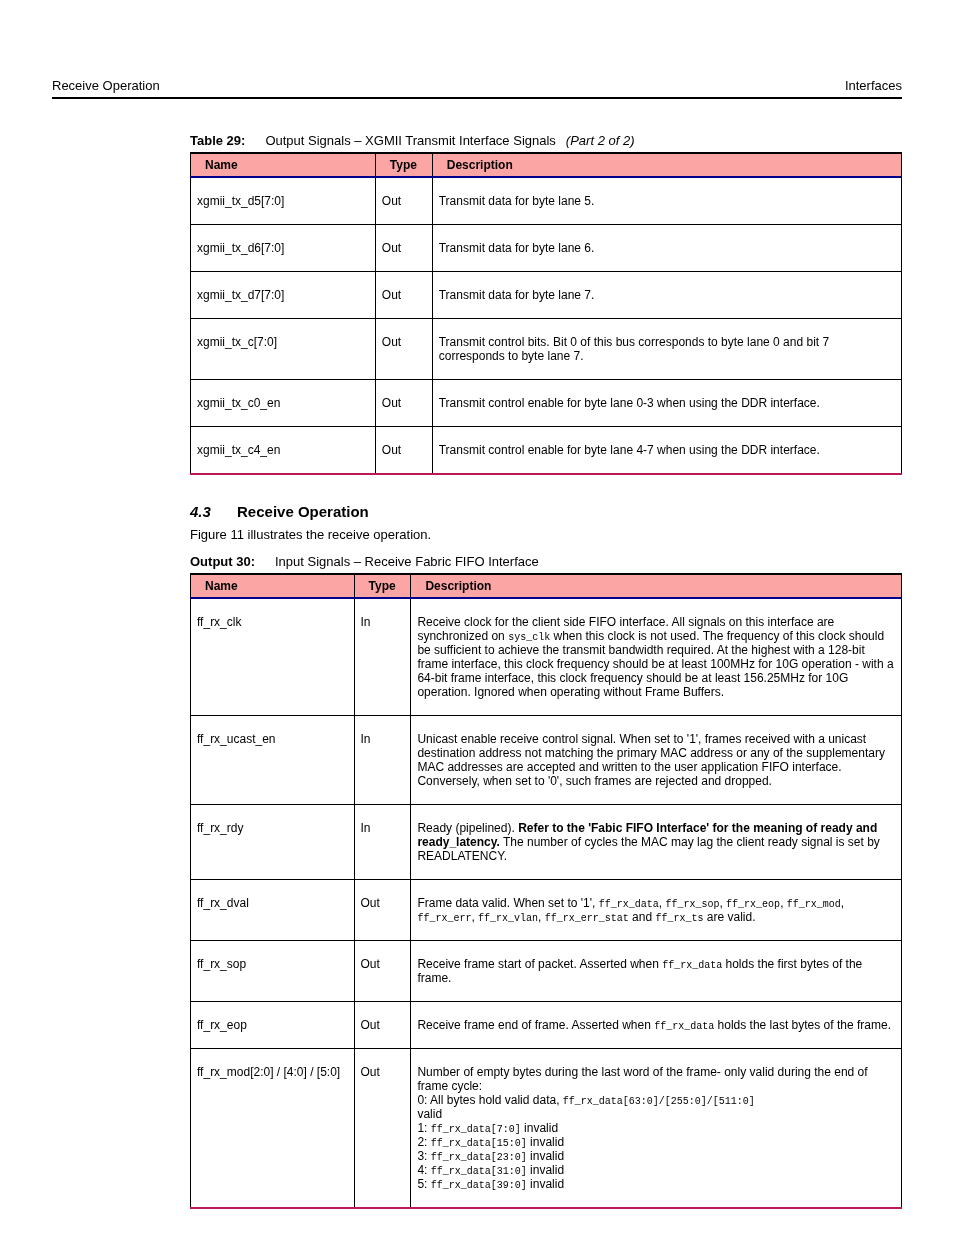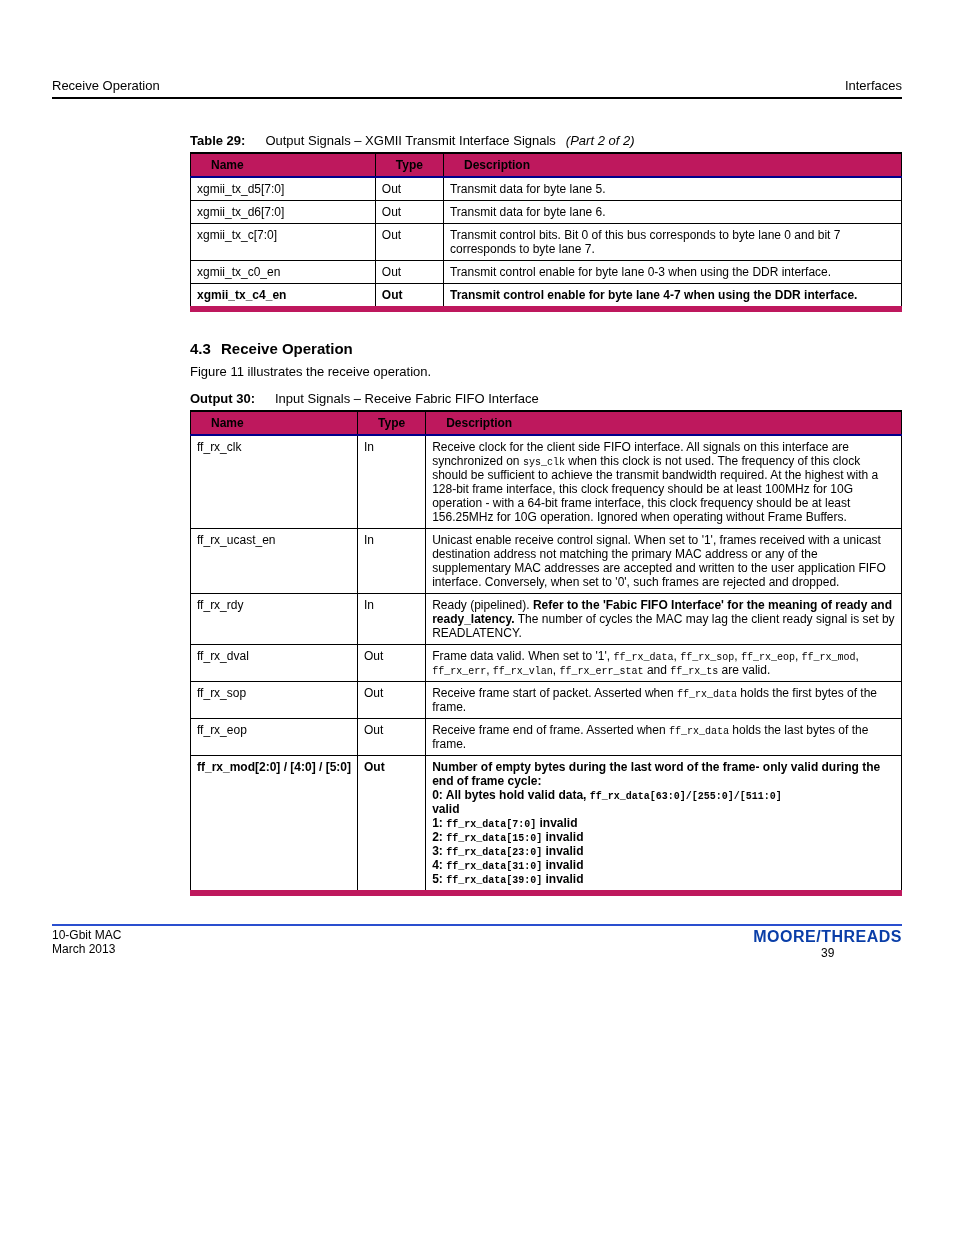--- a/index.html
+++ b/index.html
@@ -36,42 +36,42 @@
   .caption .note { font-style: italic; font-weight: normal; margin-left: 10px; }
   table.sig {
     border-collapse: collapse;
     width: 100%;
     font-size: 12px;
     margin-bottom: 28px;
   }
   table.sig th {
     text-align: left;
     font-weight: bold;
-    padding: 4px 20px;
+    padding: 4px 14px;
     border-top: 2px solid #000;
     border-bottom: 2px solid #00008b;
     border-left: 1px solid #000;
     border-right: 1px solid #000;
-    background: #be185d;
+    background: #fca5a5;
   }
   table.sig td {
-    padding: 4px 6px;
+    padding: 16px 6px;
     border: 1px solid #000;
     vertical-align: top;
   }
   table.sig td.name { white-space: nowrap; }
   table.sig td.type { text-align: left; white-space: nowrap; }
-  table.sig tr.lastrow td { border-bottom: 6px solid #be185d; font-weight: bold; }
+  table.sig tr.lastrow td { border-bottom: 2px solid #be185d; }
   .mono { font-family: "Courier New", monospace; font-size: 10px; }
   h3.section-num {
     font-size: 15px;
     font-weight: bold;
     margin: 22px 0 6px 0;
   }
-  h3.section-num .num { margin-right: 6px; }
+  h3.section-num .num { margin-right: 22px; font-style: italic; }
   .para {
     font-size: 13px;
     margin: 0 0 10px 0;
     line-height: 1.35;
   }
   .footer {
     display: flex;
     justify-content: space-between;
     font-size: 12px;
     margin-top: 4px;
@@ -118,20 +118,25 @@
             <td class="name">xgmii_tx_d5[7:0]</td>
             <td class="type">Out</td>
             <td>Transmit data for byte lane 5.</td>
           </tr>
           <tr>
             <td class="name">xgmii_tx_d6[7:0]</td>
             <td class="type">Out</td>
             <td>Transmit data for byte lane 6.</td>
           </tr>
           <tr>
+            <td class="name">xgmii_tx_d7[7:0]</td>
+            <td class="type">Out</td>
+            <td>Transmit data for byte lane 7.</td>
+          </tr>
+          <tr>
             <td class="name">xgmii_tx_c[7:0]</td>
             <td class="type">Out</td>
             <td>Transmit control bits. Bit 0 of this bus corresponds to byte lane 0 and bit 7 corresponds to byte lane 7.</td>
           </tr>
           <tr>
             <td class="name">xgmii_tx_c0_en</td>
             <td class="type">Out</td>
             <td>Transmit control enable for byte lane 0-3 when using the DDR interface.</td>
           </tr>
           <tr class="lastrow">

